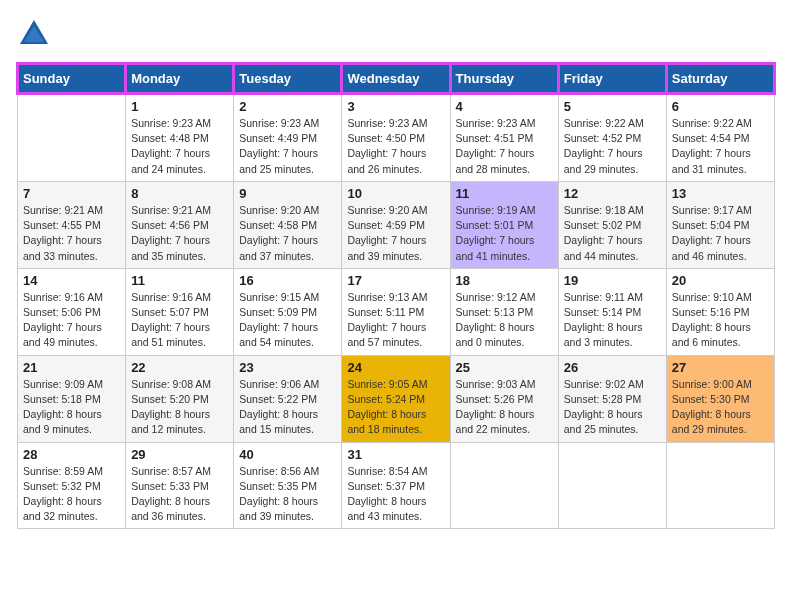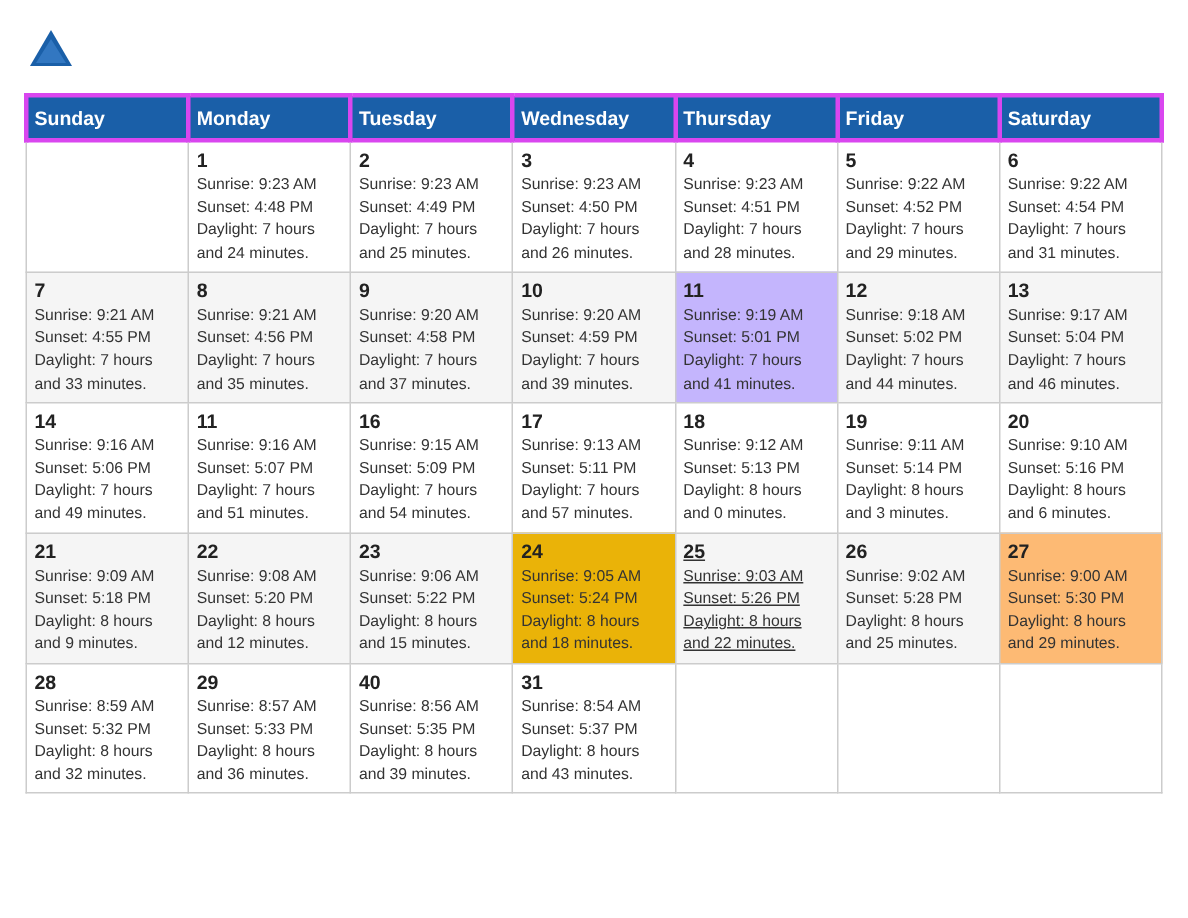--- a/index.html
+++ b/index.html
@@ -216,21 +216,21 @@
           <div class="day-detail">Sunrise: 9:08 AM<br>Sunset: 5:20 PM<br>Daylight: 8 hours and 12 minutes.</div>
         </td>
         <td style="background: rgb(245, 245, 245);">
           <span class="day-num">23</span>
           <div class="day-detail">Sunrise: 9:06 AM<br>Sunset: 5:22 PM<br>Daylight: 8 hours and 15 minutes.</div>
         </td>
         <td style="background: #eab308;">
           <span class="day-num">24</span>
           <div class="day-detail">Sunrise: 9:05 AM<br>Sunset: 5:24 PM<br>Daylight: 8 hours and 18 minutes.</div>
         </td>
-        <td style="background: rgb(245, 245, 245); text-decoration: underline;">
+        <td style="background: rgb(245, 245, 245);">
           <span class="day-num">25</span>
           <div class="day-detail">Sunrise: 9:03 AM<br>Sunset: 5:26 PM<br>Daylight: 8 hours and 22 minutes.</div>
         </td>
         <td style="background: rgb(245, 245, 245);">
           <span class="day-num">26</span>
           <div class="day-detail">Sunrise: 9:02 AM<br>Sunset: 5:28 PM<br>Daylight: 8 hours and 25 minutes.</div>
         </td>
         <td style="background: #fdba74; margin-left: 46px;">
           <span class="day-num">27</span>
           <div class="day-detail">Sunrise: 9:00 AM<br>Sunset: 5:30 PM<br>Daylight: 8 hours and 29 minutes.</div>

